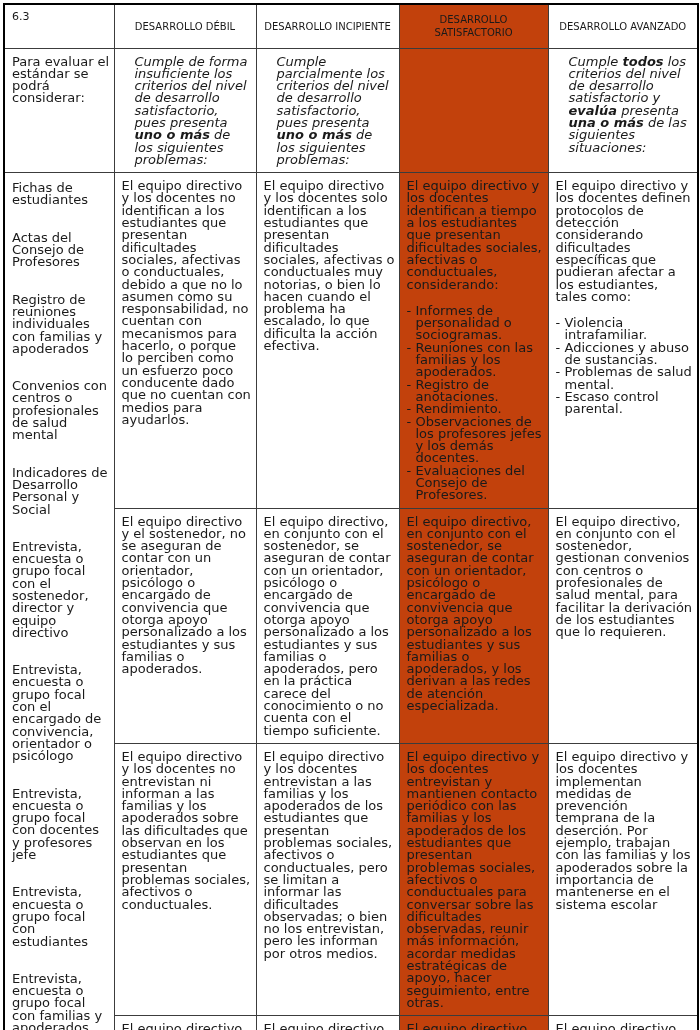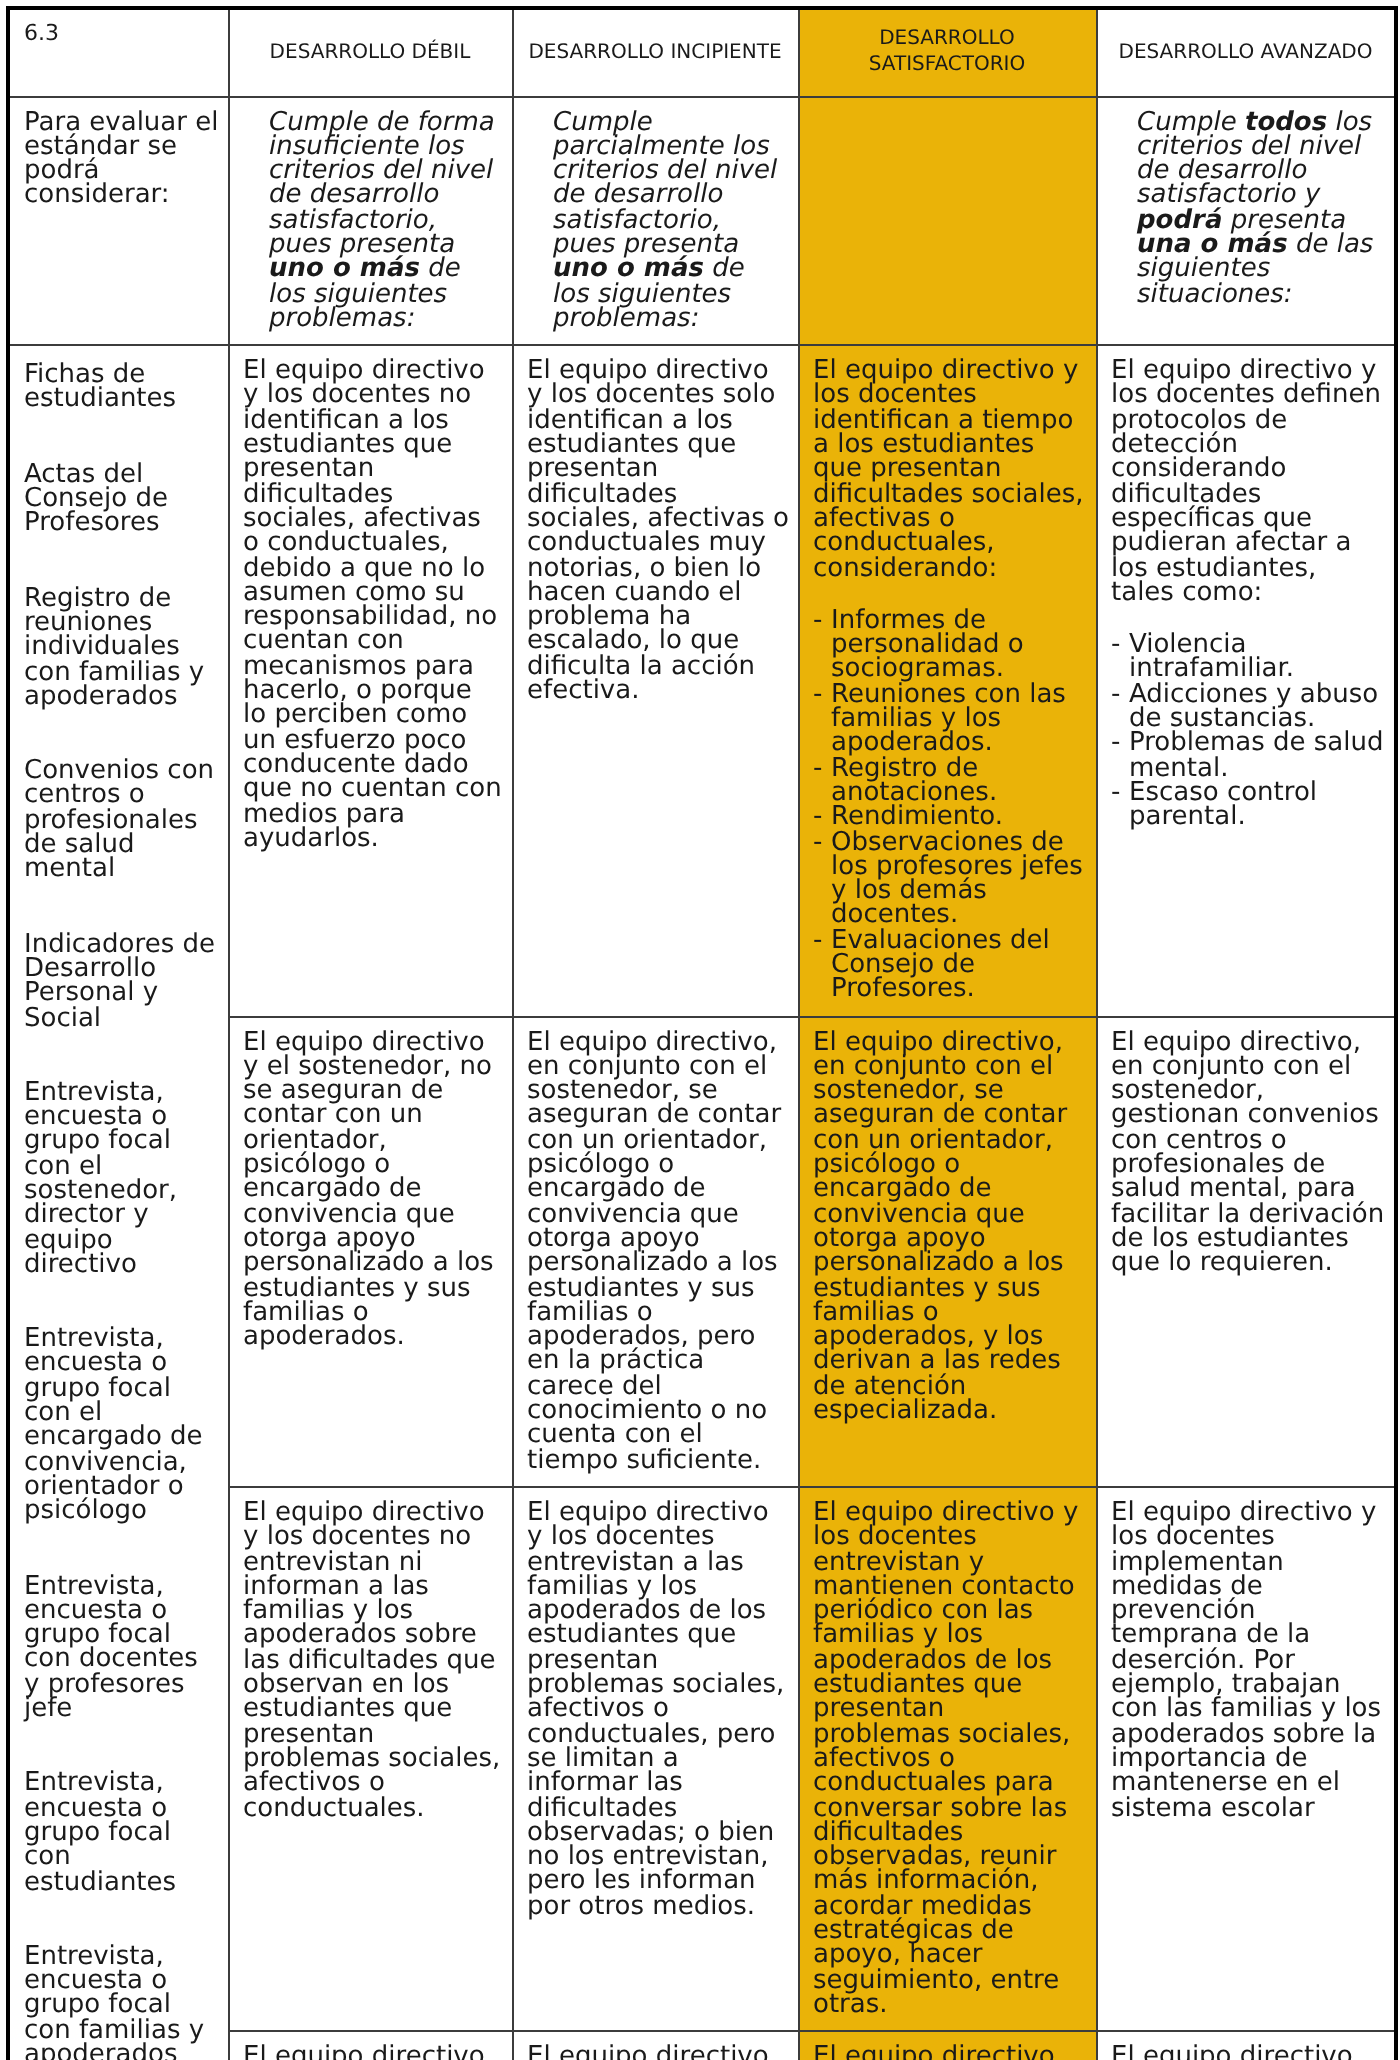--- a/index.html
+++ b/index.html
@@ -25,21 +25,21 @@
   col.c4 { width:149px; }
   col.c5 { width:150px; }
   tr.hrow  { height:44px; }
   tr.drow  { height:84px; }
   tr.brow1 { height:286px; }
   tr.brow2 { height:212px;padding-left:43px; }
   tr.brow3 { height:226px; }
   tr.brow4 { height:170px;margin-top:36px; }
   td.code { font-size:11px; padding-top:6px; }
   td.hdr  { text-align:center; vertical-align:middle; font-size:10px; line-height:13px; padding:3px 2px; }
-  td.gray { background:#eab308; }
+  td.gray { background:#c2410c; }
   td.desc { font-style:italic;padding-left:20px; }
   td.desc b { font-weight:bold; }
   .src-item { margin-bottom:25px; }
   .src-item:last-child { margin-bottom:0; }
   .intro { margin-bottom:14px; }
   .bullet { position:relative; padding-left:9px; }
   .bullet::before { content:"-"; position:absolute; left:0; top:0; }
 </style>
 </head>
 <body>
@@ -61,21 +61,21 @@
       <td class="hdr">DESARROLLO INCIPIENTE</td>
       <td class="hdr gray">DESARROLLO SATISFACTORIO</td>
       <td class="hdr">DESARROLLO AVANZADO</td>
     </tr>
 
     <tr class="drow">
       <td>Para evaluar el estándar se podrá considerar:</td>
       <td class="desc"><span>Cumple de forma insuficiente los criterios del nivel de desarrollo satisfactorio, pues presenta </span><b>uno o más</b><span> de los siguientes problemas:</span></td>
       <td class="desc"><span>Cumple parcialmente los criterios del nivel de desarrollo satisfactorio, pues presenta </span><b>uno o más</b><span> de los siguientes problemas:</span></td>
       <td class="gray"></td>
-      <td class="desc"><span>Cumple </span><b>todos</b><span> los criterios del nivel de desarrollo satisfactorio y </span><b>podrá</b><span> presenta </span><b>una o más</b><span> de las siguientes situaciones:</span></td>
+      <td class="desc"><span>Cumple </span><b>todos</b><span> los criterios del nivel de desarrollo satisfactorio y </span><b>evalúa</b><span> presenta </span><b>una o más</b><span> de las siguientes situaciones:</span></td>
     </tr>
 
     <tr class="brow1">
       <td rowspan="4" style="padding-top:9px;">
         <div class="src-item">Fichas de estudiantes</div>
         <div class="src-item">Actas del Consejo de Profesores</div>
         <div class="src-item">Registro de reuniones individuales con familias y apoderados</div>
         <div class="src-item">Convenios con centros o profesionales de salud mental</div>
         <div class="src-item">Indicadores de Desarrollo Personal y Social</div>
         <div class="src-item">Entrevista, encuesta o grupo focal con el sostenedor, director y equipo directivo</div>

